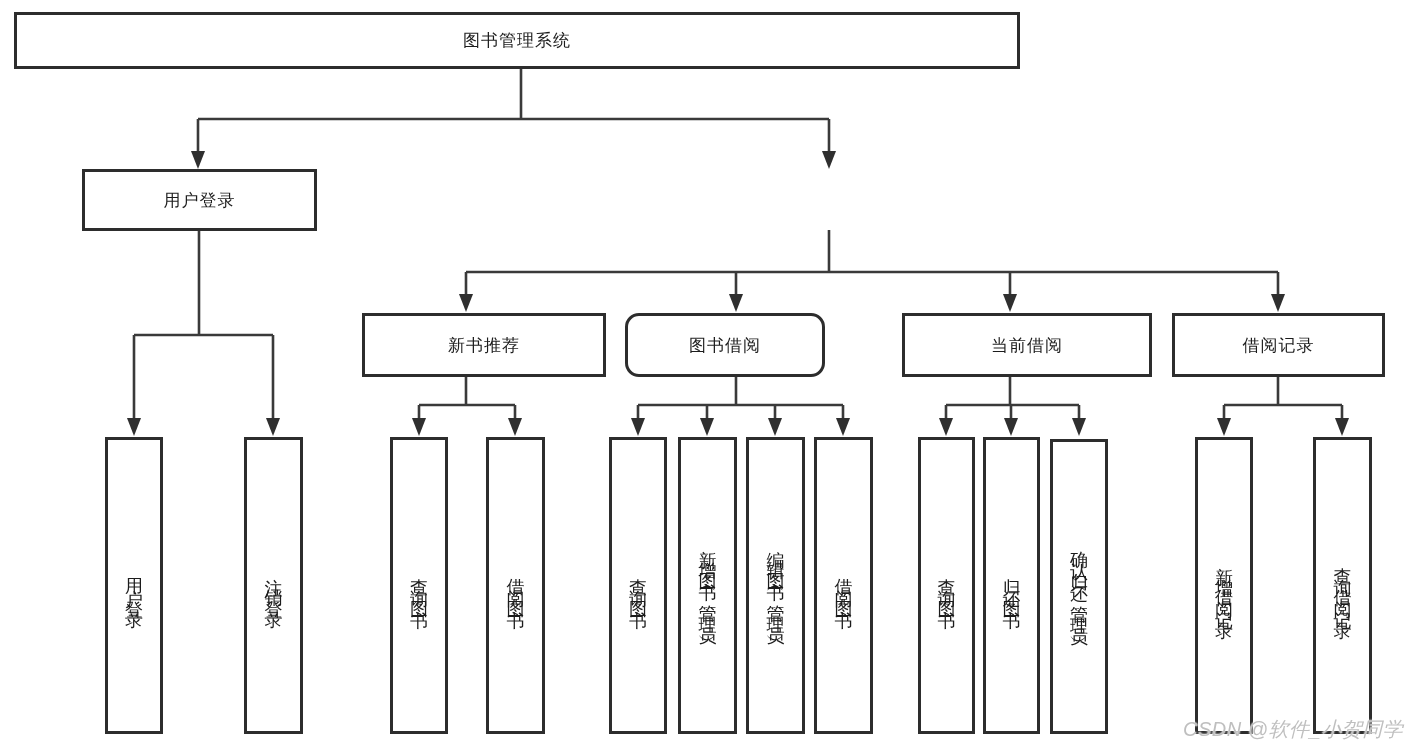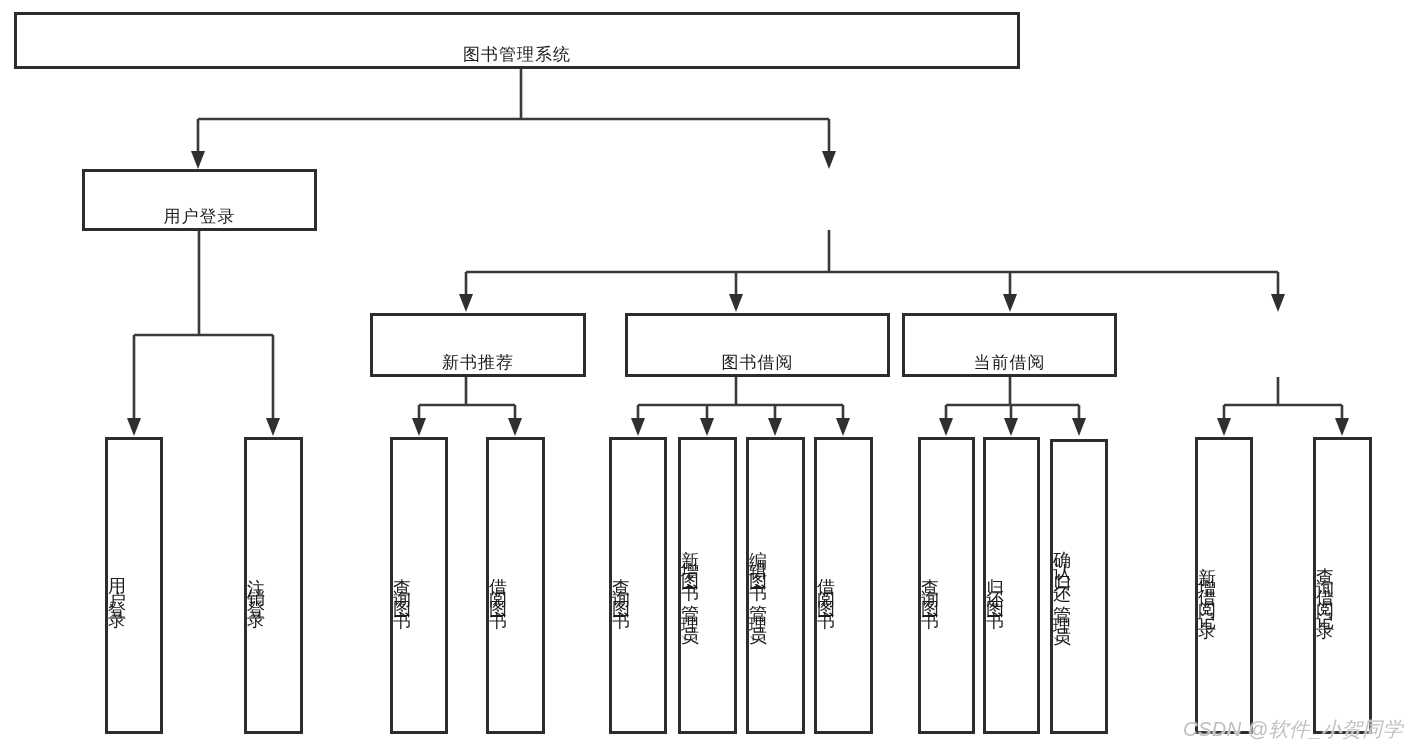--- a/index.html
+++ b/index.html
@@ -4,21 +4,21 @@
 <style>
   html,body{margin:0;padding:0;background:#ffffff;}
   body{
     font-family:"Liberation Sans","DejaVu Sans",sans-serif;
     width:1405px;height:747px;position:relative;overflow:hidden;
   }
   #stage{position:absolute;left:0;top:0;width:1405px;height:747px;background:#ffffff;}
   #wires{position:absolute;left:0;top:0;z-index:1;}
   .node{
     position:absolute;box-sizing:border-box;background:#ffffff;
-    border:3px solid #2d2d2d;display:flex;align-items:flex-end;justify-content:center;
+    border:3px solid #2d2d2d;display:flex;align-items:center;justify-content:center;
     color:#1c1c1c;z-index:2;
   }
   .h-node{font-size:17px;letter-spacing:1px;white-space:nowrap;}
   .leaf{
     writing-mode:vertical-rl;text-orientation:mixed;
     font-size:18px;letter-spacing:11px;line-height:1;
     white-space:nowrap;
   }
   .watermark{
     position:absolute;z-index:3;font-size:20px;color:#bfbfbf;
@@ -75,28 +75,31 @@
   </svg>
 
   <div class="node h-node" style="left:14px;top:12px;width:1006px;height:57px;">
     <span>图书管理系统</span>
   </div>
 
   <div class="node h-node" style="left:82px;top:169px;width:235px;height:62px;">
     <span>用户登录</span>
   </div>
 
-  <div class="node h-node" style="left:362px;top:313px;width:216px;height:64px;margin-left:8px;">
+  <div class="node h-node" style="left:362px;top:313px;width:244px;height:64px;">
     <span>新书推荐</span>
   </div>
-  <div class="node h-node" style="left:625px;top:313px;width:265px;height:64px;">
+  <div class="node h-node" style="left:625px;top:313px;width:200px;height:64px;border-radius:14px;">
     <span>图书借阅</span>
   </div>
-  <div class="node h-node" style="left:902px;top:313px;width:215px;height:64px;">
+  <div class="node h-node" style="left:902px;top:313px;width:250px;height:64px;">
     <span>当前借阅</span>
+  </div>
+  <div class="node h-node" style="left:1172px;top:313px;width:213px;height:64px;">
+    <span>借阅记录</span>
   </div>
 
   <div class="node leaf" style="left:105px;top:437px;width:58px;height:297px;">
     <span>用户登录</span>
   </div>
   <div class="node leaf" style="left:244px;top:437px;width:59px;height:297px;">
     <span>注销登录</span>
   </div>
 
   <div class="node leaf" style="left:390px;top:437px;width:58px;height:297px;">

